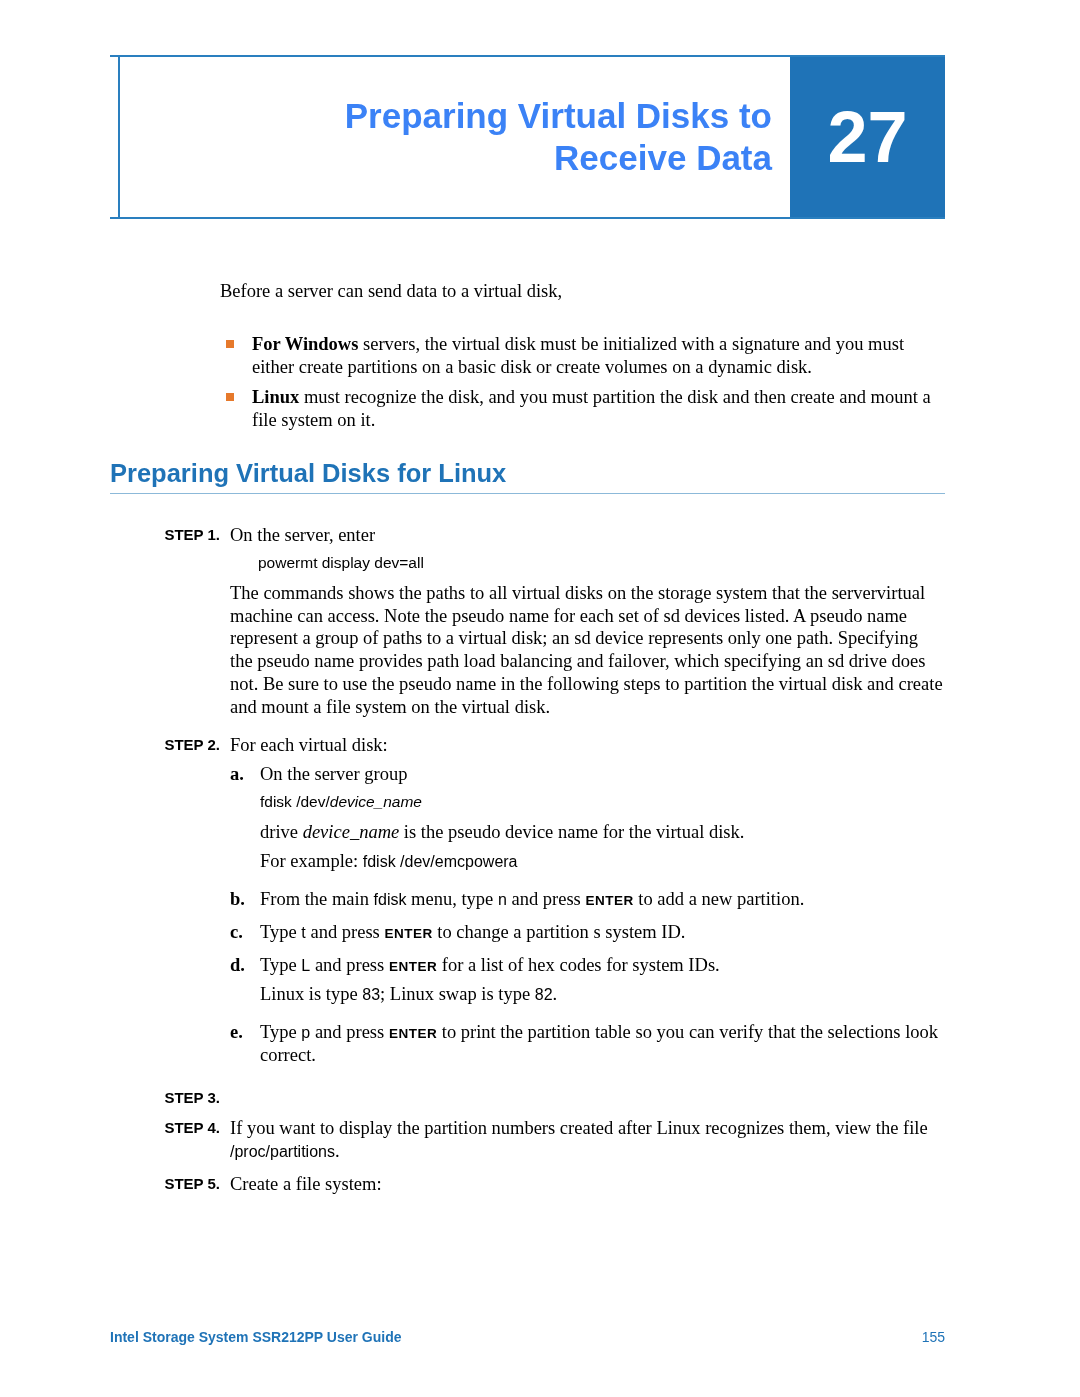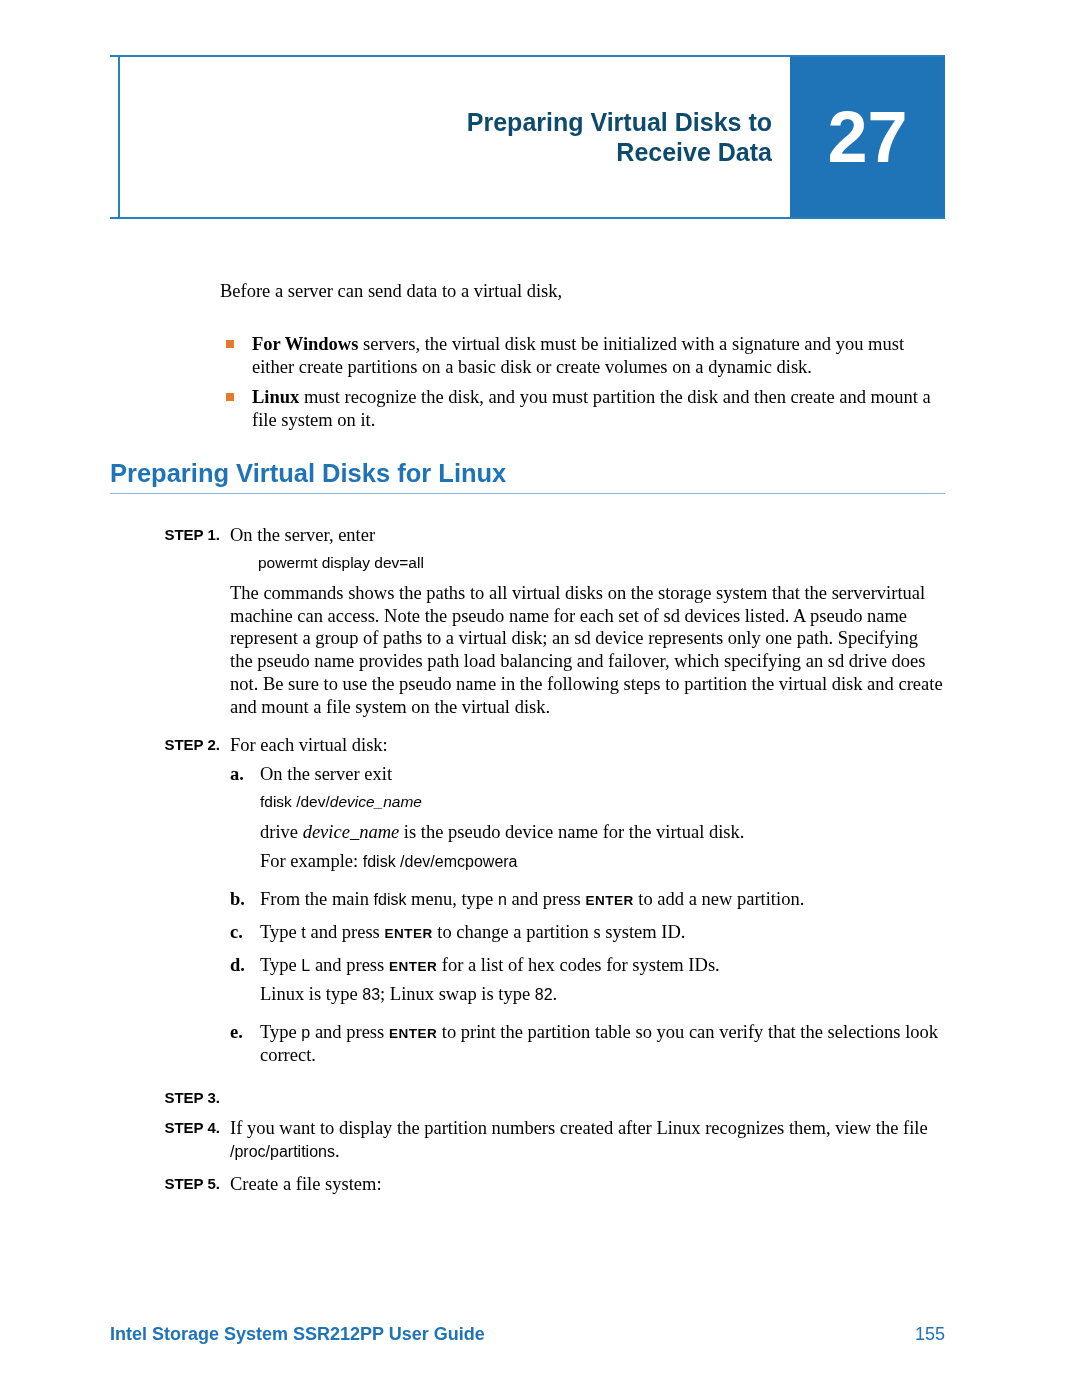--- a/index.html
+++ b/index.html
@@ -34,24 +34,24 @@
     margin-left: 8px;
   }
   .chapter-title-wrap {
     flex: 1;
     display: flex;
     align-items: center;
     justify-content: flex-end;
     padding-right: 18px;
   }
   .chapter-title {
-    color: #0c4a6e;
-    font-family: Helvetica, Arial, sans-serif;
-    font-weight: 700;
-    font-size: 25px;
+    color: #3b82f6;
+    font-family: Helvetica, Arial, sans-serif;
+    font-weight: 700;
+    font-size: 35px;
     line-height: 1.2;
     text-align: right;
   }
   .chapter-num-box {
     width: 155px;
     background: #1f73b7;
     color: #ffffff;
     display: flex;
     align-items: center;
     justify-content: center;
@@ -149,21 +149,21 @@
 
   
   .footer {
     position: absolute;
     left: 110px;
     right: 135px;
     bottom: 52px;
     display: flex;
     justify-content: space-between;
     font-family: Helvetica, Arial, sans-serif;
-    font-size: 18px;
+    font-size: 14px;
     font-weight: 700;
     color: #1f73b7;
   }
   .footer-page { font-weight: 400; }
 </style>
 </head>
 <body>
 
 <div class="page">
 
@@ -209,21 +209,21 @@
       <div class="step">
         <div class="step-label">STEP 2.</div>
         <div class="step-body">
           <div>For each virtual disk:</div>
 
           <ul class="substeps">
 
             <li>
               <div class="sub-label">a.</div>
               <div class="sub-body">
-                <div>On the server exit</div>
+                <div>On the server group</div>
                 <div class="code-line" style="margin-left:0">
                   <span>fdisk /dev/</span><span class="ital">device_name</span>
                 </div>
                 <div class="para">
                   <span>drive </span><span class="ital">device_name</span><span> is the pseudo device name for the virtual disk.</span>
                 </div>
                 <div class="para">
                   <span>For example: </span><span class="mono">fdisk /dev/emcpowera</span>
                 </div>
               </div>

